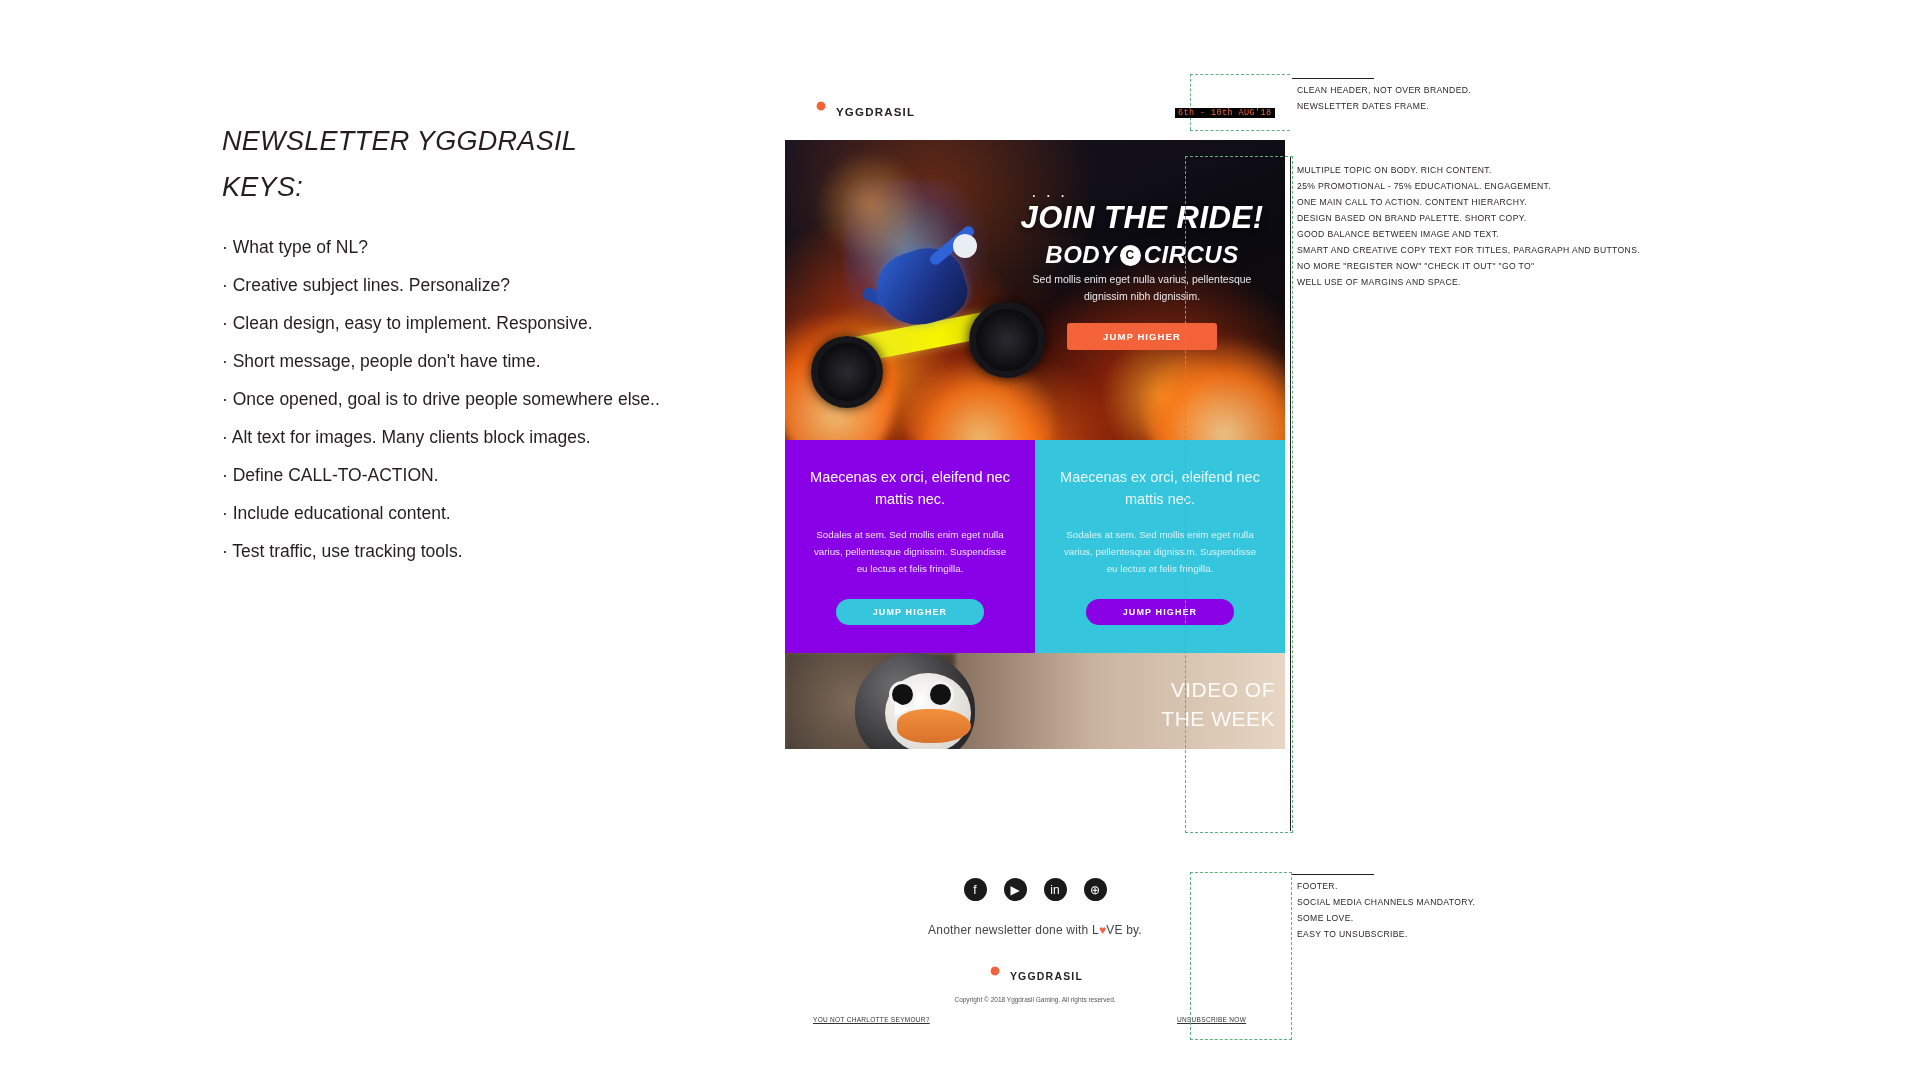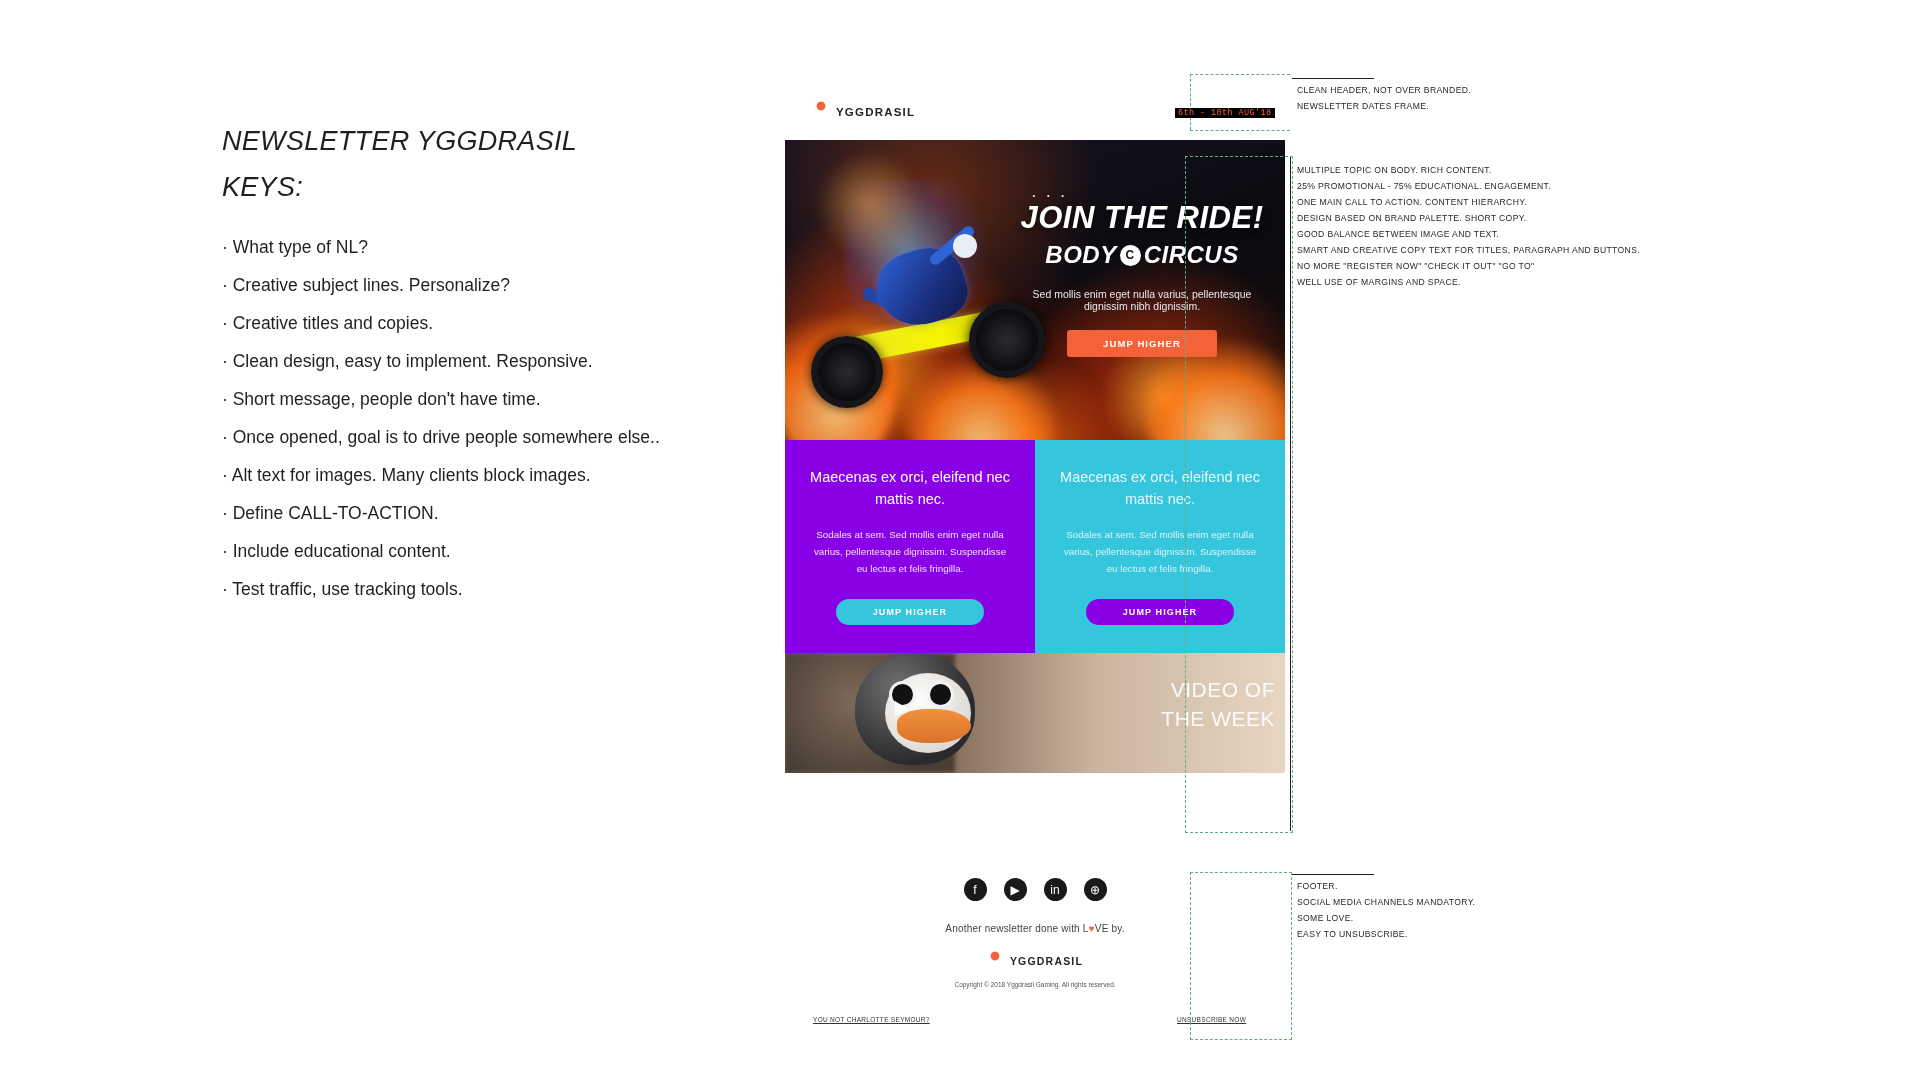--- a/index.html
+++ b/index.html
@@ -213,23 +213,23 @@
     justify-content: center;
     width: 21px; height: 21px;
     border-radius: 50%;
     background: #fff;
     color: #111;
     font-size: 12px;
     font-style: normal;
     font-weight: bold;
   }
   .hero-sub {
-    margin-top: 19px;
+    margin-top: 2px;
     font-size: 10.5px;
-    line-height: 12px;
+    line-height: 17px;
     color: #e8e8ee;
   }
   .hero-btn {
     margin: 18px auto 0 auto;
     width: 150px;
     height: 27px;
     background: #f4623a;
     color: #fff;
     font-size: 9.5px;
     font-weight: bold;
@@ -281,21 +281,21 @@
     color: #ffffff;
     cursor: pointer;
   }
   .col.purple .col-btn { background: #35c6dd; }
   .col.cyan .col-btn { background: #8a00e6; }
 
   
   #video {
     position: relative;
     width: 500px;
-    height: 120px;
+    height: 96px;
     overflow: hidden;
     background: linear-gradient(90deg, #6b5a4d 0%, #8a7361 35%, #c9b49f 62%, #e7d6c4 100%);
   }
   .vid-blur-left {
     position: absolute; left: 0; top: 0; width: 170px; height: 120px;
     background: radial-gradient(circle at 40% 40%, #7d6a59, #4a3e34 70%);
     filter: blur(2px);
   }
   .penguin {
     position: absolute;
@@ -368,24 +368,24 @@
     border-radius: 50%;
     background: #1a1a1a;
     color: #fff;
     display: flex;
     align-items: center;
     justify-content: center;
     font-size: 12px;
     cursor: pointer;
   }
   .footer-love {
-    font-size: 10px;
+    font-size: 12px;
     color: #444;
     letter-spacing: 0.2px;
-    margin-bottom: 10px;
+    margin-bottom: 22px;
   }
   .footer-love .heart { color: #f4623a; }
   .footer-logo {
     display: flex;
     align-items: center;
     justify-content: center;
     gap: 6px;
     margin-bottom: 14px;
   }
   .footer-copy {
@@ -442,21 +442,20 @@
 <body>
 
 <div id="keys-panel">
   <h1 id="keys-title">
     <span>NEWSLETTER YGGDRASIL</span>
     <span class="line2">KEYS:</span>
   </h1>
   <div id="keys-list">
     <div class="key-item">· What type of NL?</div>
     <div class="key-item">· Creative subject lines. Personalize?</div>
-    <div class="key-item">· Creative titles and copies.</div>
     <div class="key-item">· Clean design, easy to implement. Responsive.</div>
     <div class="key-item">· Short message, people don't have time.</div>
     <div class="key-item">· Once opened, goal is to drive people somewhere else..</div>
     <div class="key-item">· Alt text for images. Many clients block images.</div>
     <div class="key-item">· Define CALL-TO-ACTION.</div>
     <div class="key-item">· Include educational content.</div>
     <div class="key-item">· Test traffic, use tracking tools.</div>
   </div>
 </div>
 

